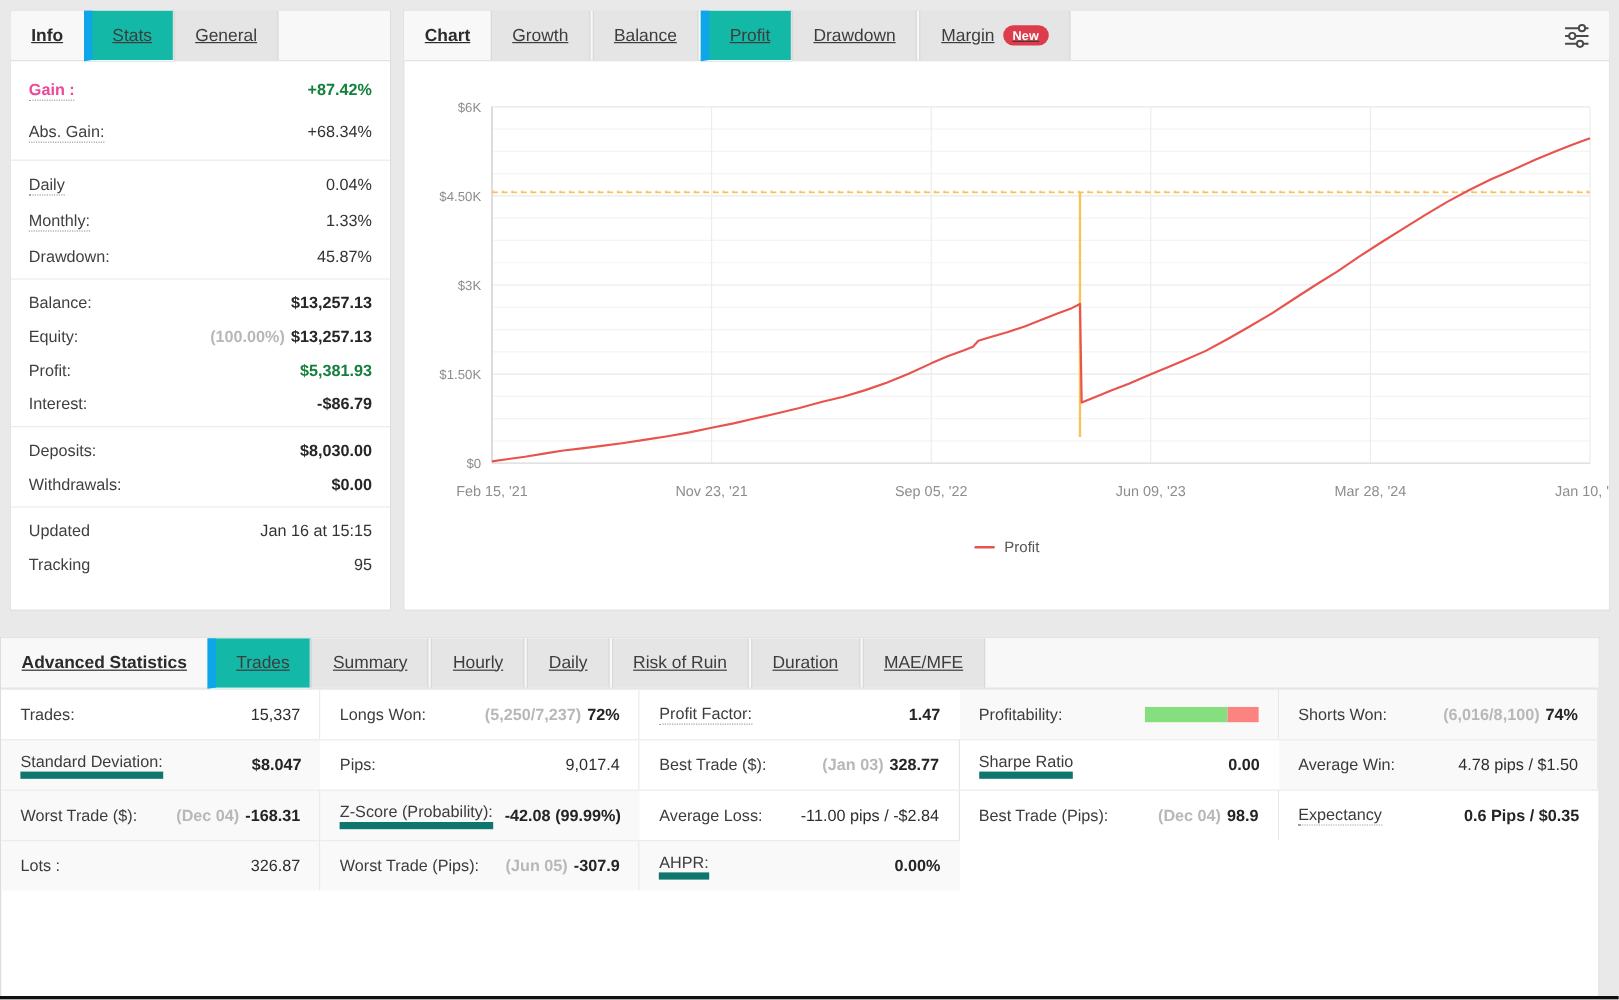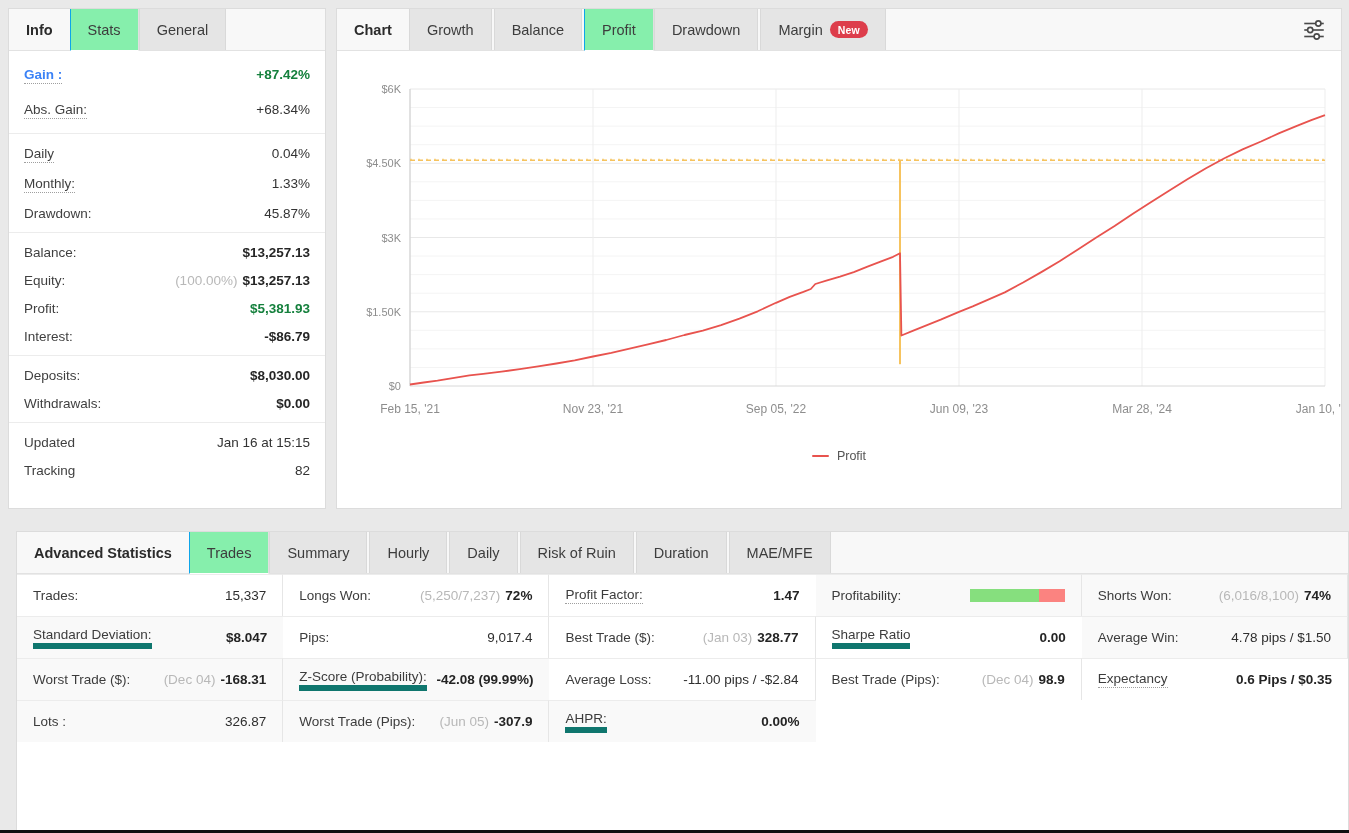--- a/index.html
+++ b/index.html
@@ -5,60 +5,60 @@
   html,body{margin:0;padding:0;}
   body{
     width:1349px;height:833px;position:relative;overflow:hidden;
     background:#e9e9e9;
     font-family:"Liberation Sans","DejaVu Sans",sans-serif;
     -webkit-font-smoothing:antialiased;
   }
   .card{position:absolute;background:#fff;border:1px solid #dcdcdc;box-sizing:border-box;}
   .left-card{left:8px;top:8px;width:318px;height:501px;}
   .chart-card{left:336px;top:8px;width:1006px;height:501px;}
-  .table-card{left:16px;top:531px;width:1333px;height:302px;border-bottom:none;text-align:center;}
+  .table-card{left:0;top:531px;width:1333px;height:302px;border-bottom:none;text-align:center;}
 
   
   .tabbar{
     display:flex;align-items:stretch;height:42px;background:#f8f8f8;
     border-bottom:1px solid #e2e2e2;box-sizing:border-box;position:relative;
   }
   .tab{
     display:flex;align-items:center;gap:7px;padding:0 17px;font-size:14.5px;color:#3d3d3d;
-    cursor:pointer;box-sizing:border-box;white-space:nowrap;
+    cursor:pointer;box-sizing:border-box;white-space:nowrap;text-decoration:underline;
   }
   .tab.title{font-weight:700;color:#2b2b2b;cursor:default;}
   .tab.gray{background:#e5e5e5;border-left:1px solid #d9d9d9;border-right:1px solid #d9d9d9;margin-right:2px;}
   .tab.selected{
-    background:#86efac;border-left:1px solid #0ea5e9;border-right:1px solid #e0e0e0;
+    background:#14b8a6;border-left:7px solid #0ea5e9;border-right:1px solid #e0e0e0;
     margin-bottom:-1px;border-bottom:1px solid #fff;
   }
   .badge{
     background:#dd3d4b;color:#fff;font-size:10.5px;font-weight:700;
     padding:2.5px 8px;border-radius:9px;letter-spacing:.2px;
   }
   .settings{margin-left:auto;margin-right:14px;display:flex;align-items:center;cursor:pointer;}
 
   
   .stats-body{padding:2px 0;}
   .sgroup{padding:5px 0;border-bottom:1px solid #ececec;}
   .sgroup:last-child{border-bottom:none;}
   .srow{
     display:flex;justify-content:space-between;align-items:baseline;
     padding:6.5px 15px;font-size:13.5px;color:#3f3f3f;
   }
   .sgroup.first .srow{padding:9px 15px;}
   .lbl{color:#3f3f3f;}
-  .lbl.b{font-weight:700;color:#3b82f6;}
+  .lbl.b{font-weight:700;color:#ec4899;}
   .u-dot{border-bottom:1px dotted #9f9f9f;padding-bottom:1px;cursor:help;}
   .u-sol{border-bottom:6px solid #0f766e;padding-bottom:1px;cursor:help;}
   .val{font-weight:700;color:#262626;text-align:right;white-space:nowrap;}
   .val.reg{font-weight:400;color:#333;}
   .green{color:#15803d;}
-  .muted{color:#b8b8b8;font-weight:400;margin-right:5px;}
+  .muted{color:#b8b8b8;font-weight:700;margin-right:5px;}
 
   
   .chart-area{position:absolute;left:0;top:42px;right:0;bottom:0;}
   #chart-svg{display:block;}
   .legend{
     position:absolute;left:0;right:0;top:440px;display:flex;justify-content:center;
     align-items:center;gap:8px;font-size:12.5px;color:#555;cursor:pointer;
   }
   .legend-line{display:inline-block;width:17px;height:2.5px;border-radius:1px;background:#e8534e;}
 
@@ -140,21 +140,21 @@
         <span class="val">$0.00</span>
       </div>
     </div>
     <div class="sgroup">
       <div class="srow">
         <span class="lbl">Updated</span>
         <span class="val reg">Jan 16 at 15:15</span>
       </div>
       <div class="srow">
         <span class="lbl">Tracking</span>
-        <span class="val reg">82</span>
+        <span class="val reg">95</span>
       </div>
     </div>
   </div>
 </div>
 
 <div class="card chart-card">
   <div class="tabbar">
     <div class="tab title">Chart</div>
     <div class="tab gray">Growth</div>
     <div class="tab gray">Balance</div>

